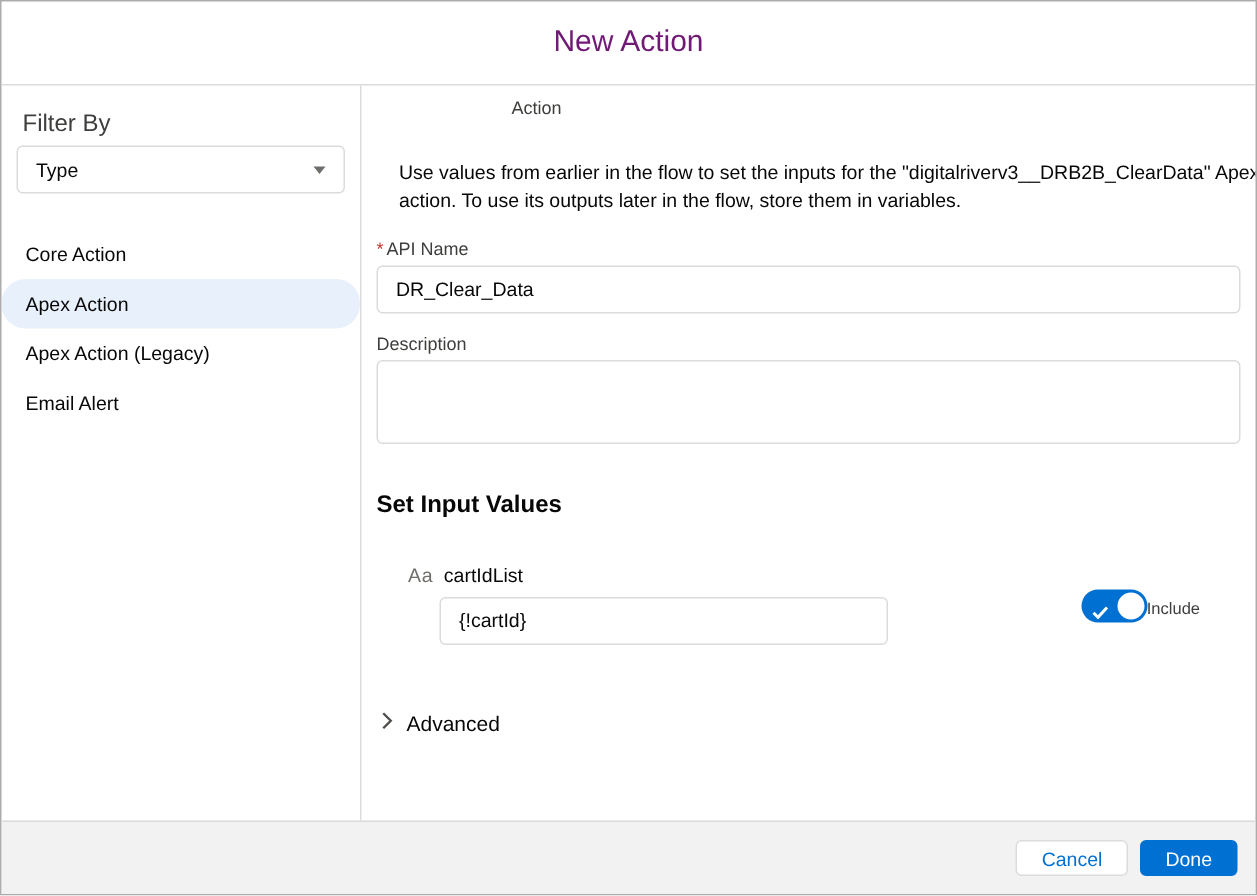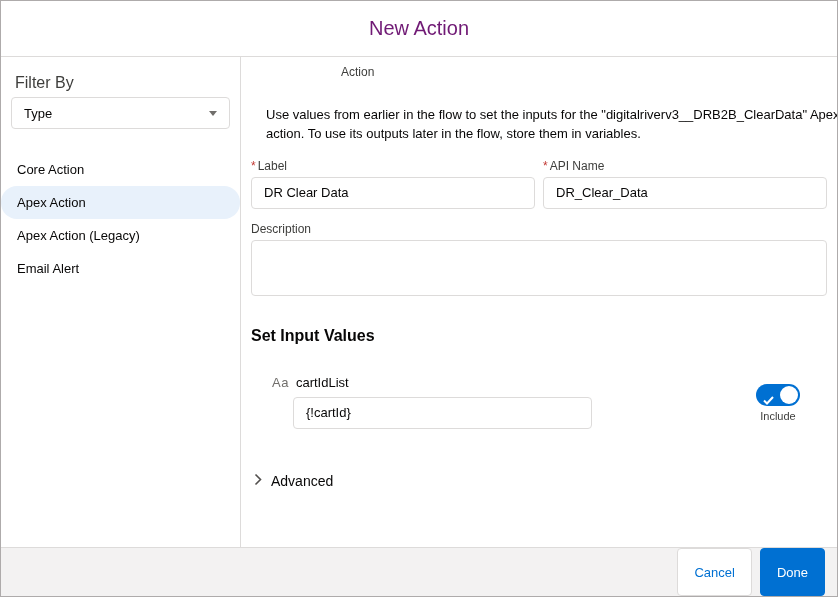--- a/index.html
+++ b/index.html
@@ -109,21 +109,21 @@
   }
   .param-head {
     display: flex; align-items: center; gap: 7px;
     margin-left: 21px;
     font-size: 13px; color: #080707;
   }
   .type-icon { color: #706e6b; font-size: 13px; letter-spacing: 0.5px; }
   .param-input-wrap { margin-left: 42px; margin-top: 7px; width: 299px; }
 
   .toggle-col {
-    display: flex; flex-direction: column; align-items: center;
+    display: flex; align-items: center;
     margin-right: 27px; margin-top: 2px;
   }
   .toggle {
     width: 44px; height: 22px; border-radius: 11px;
     background: #0070d2;
     position: relative;
     cursor: pointer;
   }
   .toggle-knob {
     position: absolute; right: 2px; top: 2px;
@@ -145,21 +145,21 @@
   
   .modal-footer {
     flex: 0 0 49px;
     border-top: 1px solid #dddbda;
     background: #f3f2f2;
     display: flex; align-items: center; justify-content: flex-end;
     gap: 8px;
     padding: 0 12px;
   }
   .btn {
-    height: 48px; padding: 0 16px;
+    height: 24px; padding: 0 16px;
     border-radius: 4px;
     font-size: 13px; font-family: inherit;
     cursor: pointer;
   }
   .btn-neutral { background: #fff; border: 1px solid #dddbda; color: #0070d2; }
   .btn-brand { background: #0070d2; border: 1px solid #0070d2; color: #fff; }
 </style>
 </head>
 <body>
 
@@ -195,24 +195,20 @@
 
     <div class="content">
 
       <div class="action-group">
         <label class="field-label">Action</label>
       </div>
 
       <p class="intro-text">Use values from earlier in the flow to set the inputs for the "digitalriverv3__DRB2B_ClearData" Apex action. To use its outputs later in the flow, store them in variables.</p>
 
       <div class="field-row">
-        <div class="field-col">
-          <label class="field-label"><span class="req-marker">*</span><span>Label</span></label>
-          <input class="text-input" type="text" value="DR Clear Data" style="">
-        </div>
         <div class="field-col">
           <label class="field-label"><span class="req-marker">*</span><span>API Name</span></label>
           <input class="text-input" type="text" value="DR_Clear_Data" style="">
         </div>
       </div>
 
       <div class="desc-group">
         <label class="field-label">Description</label>
         <textarea class="desc-textarea" style=""></textarea>
       </div>

